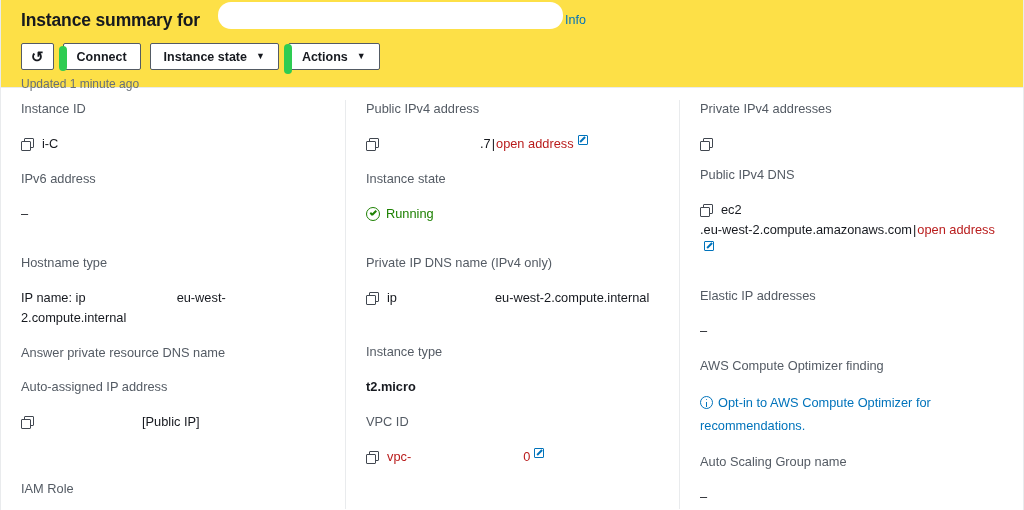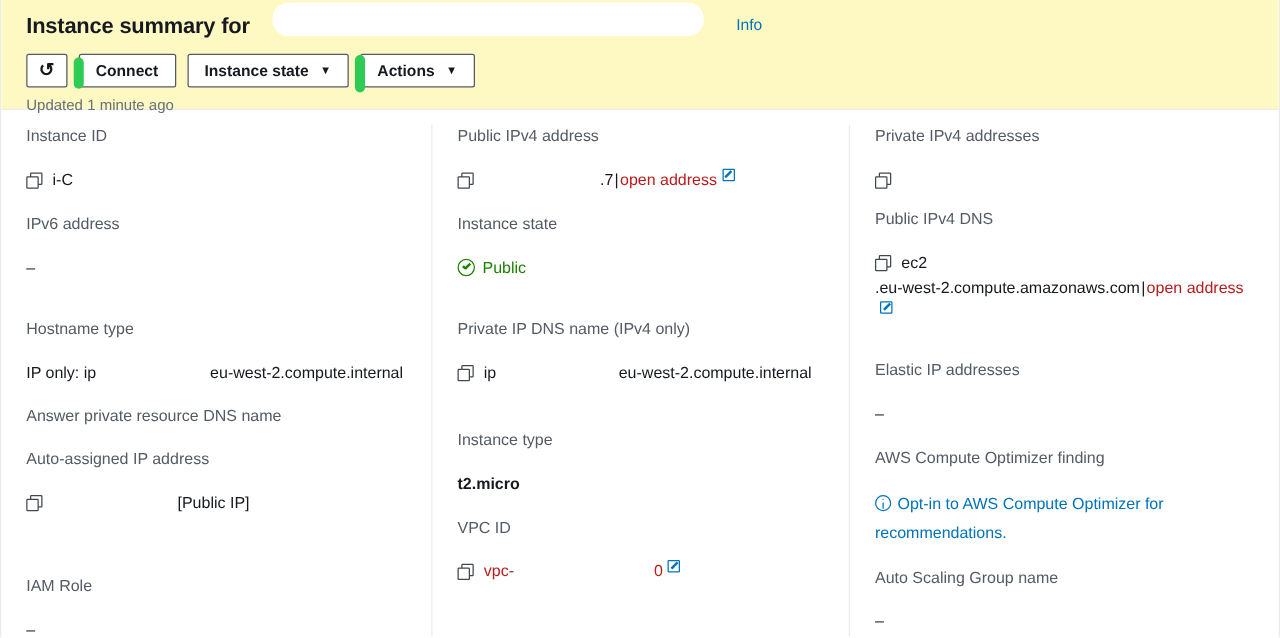--- a/index.html
+++ b/index.html
@@ -14,21 +14,21 @@
     position: relative;
     width: 1024px; height: 510px;
     background: #ffffff;
     border-left: 1px solid #e9ebed;
     border-right: 1px solid #e9ebed;
   }
 
   
   .header {
     position: relative;
-    background: #fef9c3;
+    background: #fde047;
     padding: 10px 16px 8px 20px;
     height: 88px;
     border-bottom: 1px solid #e9ebed;
   }
   .title-row {
     display: flex;
     align-items: baseline;
     position: relative;
     height: 24px;
   }
@@ -43,21 +43,21 @@
     position: absolute;
     left: 197px;
     top: -8px;
     width: 345px;
     height: 27px;
     background: #ffffff;
     border-radius: 13px;
   }
   .info-link {
     position: absolute;
-    left: 568px;
+    left: 544px;
     top: 3px;
     font-size: 12.5px;
     color: #0073bb;
     text-decoration: none;
     font-weight: normal;
   }
 
   .btn-row {
     display: flex;
     align-items: center;
@@ -329,21 +329,21 @@
         <div class="field-value block">
           <span class="dash">–</span>
         </div>
       </div>
 
       <div class="spacer-row"></div>
 
       <div class="field">
         <div class="field-label">Hostname type</div>
         <div class="field-value block">
-          <span>IP only: ip</span>
+          <span>IP name: ip</span>
           <span class="redact-inline" style="width:84px;"></span>
           <span>eu-west-2.compute.internal</span>
         </div>
       </div>
 
       <div class="field" style="margin-top:16px;">
         <div class="field-label">Answer private resource DNS name</div>
       </div>
 
       <div class="field" style="margin-top:16px;">
@@ -378,21 +378,21 @@
               <span class="arrow"></span>
             </span>
         </div>
       </div>
 
       <div class="field">
         <div class="field-label">Instance state</div>
         <div class="field-value">
           <span class="status-running">
             <span class="check-circle"></span>
-            <span class="status-text">Public</span>
+            <span class="status-text">Running</span>
           </span>
         </div>
       </div>
 
       <div class="spacer-row"></div>
 
       <div class="field">
         <div class="field-label">Private IP DNS name (IPv4 only)</div>
         <div class="field-value">
           <span class="copy-icon"></span>

